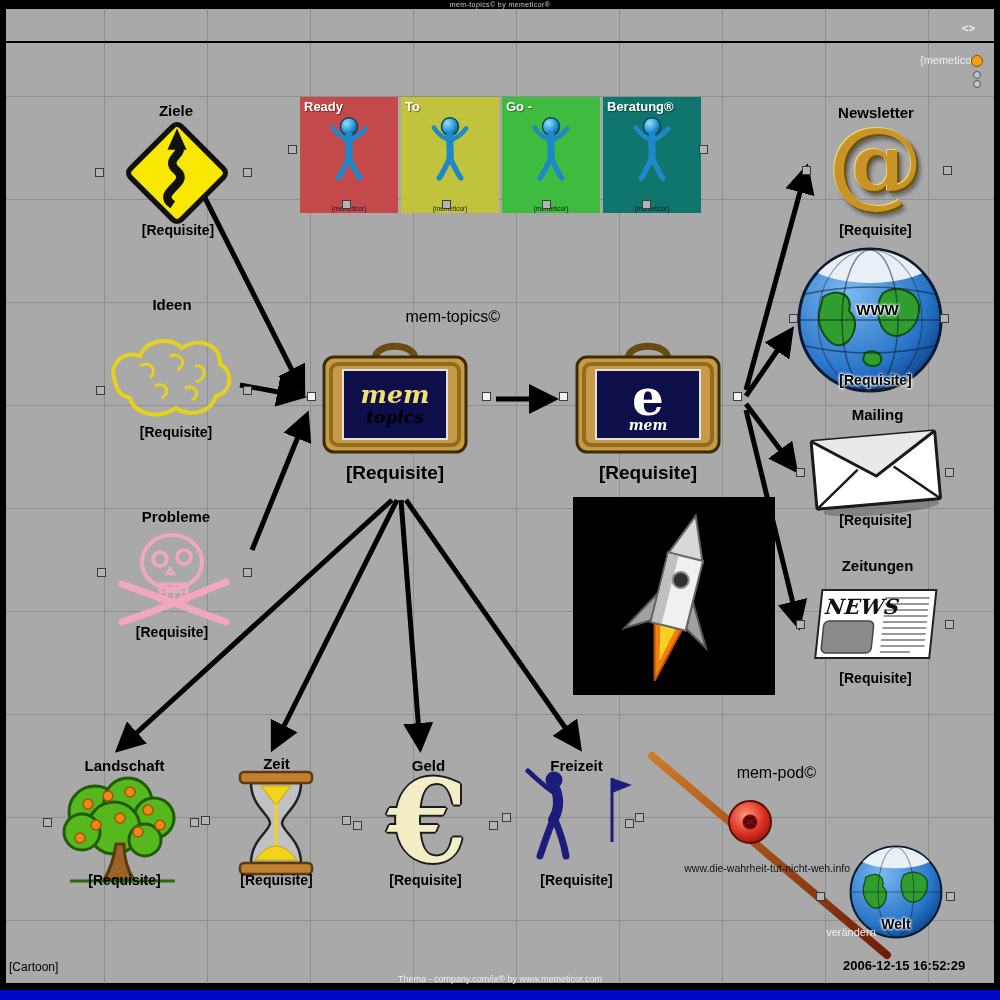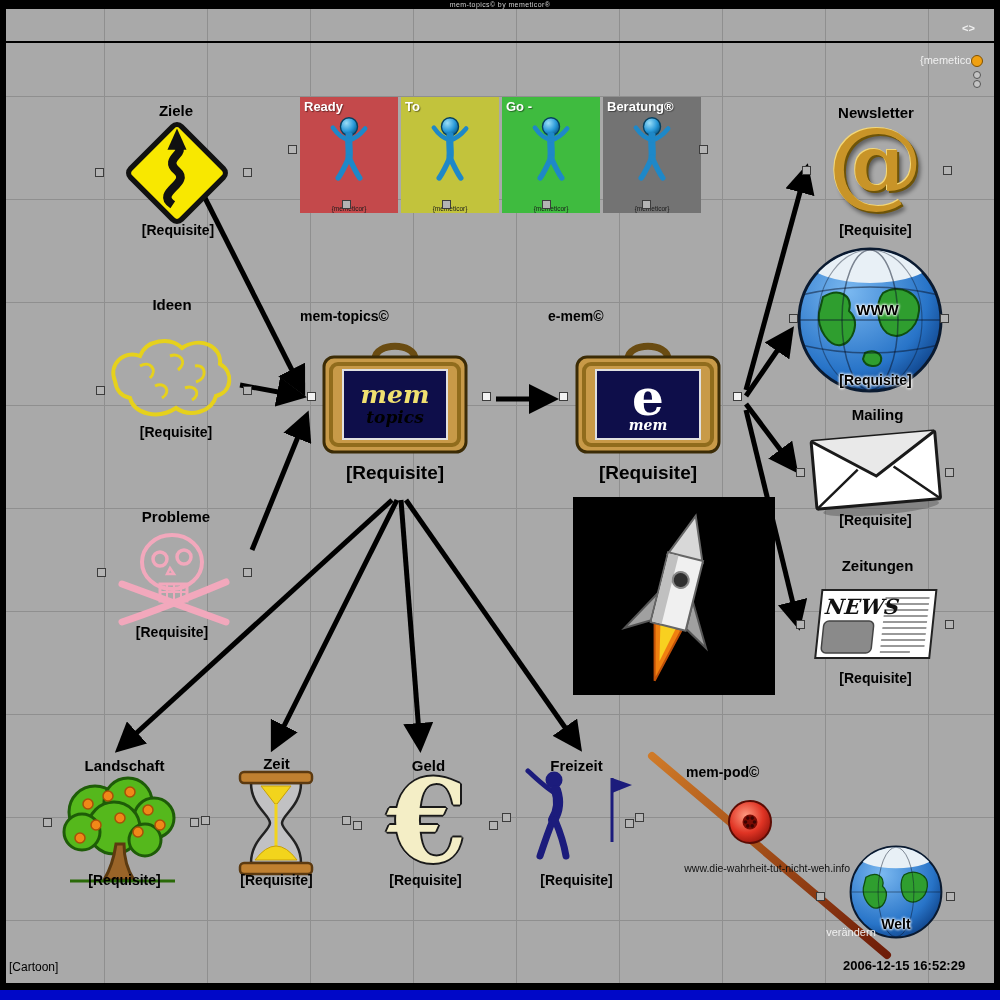--- a/index.html
+++ b/index.html
@@ -8,29 +8,29 @@
   #canvas{position:relative;width:1000px;height:1000px;background:#a9a9a9;overflow:hidden}
   #grid{position:absolute;inset:0;
     background-image:linear-gradient(to right,#8f8f8f 1px,transparent 1px),
                      linear-gradient(to bottom,#8f8f8f 1px,transparent 1px);
     background-size:103px 103px;background-position:1px -7px}
   .abs{position:absolute}
   .frame{position:absolute;background:#000}
   #title{position:absolute;left:8px;top:11px;font-weight:bold;font-size:23px;color:#000}
   .topcaption{display:block;text-align:center;font-size:7px;line-height:9px;color:#cfcfcf;letter-spacing:.4px}
   .lbl{position:absolute;font-weight:bold;font-size:15px;color:#000;text-align:center}
-  .lblbig{position:absolute;font-weight:bold;font-size:14px;color:#000;text-align:left}
+  .lblbig{position:absolute;font-weight:normal;font-size:16px;color:#000;text-align:right}
   .req{position:absolute;font-weight:bold;font-size:14px;color:#000;text-align:center}
   .reqbig{position:absolute;font-weight:bold;font-size:19px;color:#000;text-align:center}
   .glow{text-shadow:0 0 3px #fff,0 0 3px #fff,0 0 3px #fff}
   .icon{position:absolute}
   .h{position:absolute;width:9px;height:9px;background:#b4b4b4;border:1px solid #3c3c3c}
   .hw{position:absolute;width:9px;height:9px;background:#f2f2f2;border:1px solid #3c3c3c}
   .cell{position:absolute;top:97px;width:98px;height:116px}
-  .c0{background:#c4494b}.c1{background:#c2c33c}.c2{background:#3fbb3f}.c3{background:#737373}
+  .c0{background:#c4494b}.c1{background:#c2c33c}.c2{background:#3fbb3f}.c3{background:#0f766e}
   .cell .clabel{position:absolute;top:2px;left:4px;font-weight:bold;font-size:13px;color:#fff;
     text-shadow:1px 1px 1px rgba(0,0,0,.45)}
   .cell .ccredit{position:absolute;bottom:1px;left:0;width:100%;text-align:center;font-size:6.5px;color:#1a1a1a}
   .cell svg{position:absolute;left:17px;top:18px}
   .screen{position:absolute;display:flex;flex-direction:column;align-items:center;justify-content:center;
     font-family:"DejaVu Serif",serif;font-style:italic;font-weight:bold;line-height:1.05}
   .s-mem{color:#f0e070;font-size:25px}.s-topics{color:#000000;font-size:17px}
   .s-e{color:#fff;font-size:50px;font-style:normal;line-height:44px}
   .s-emem{color:#fff;font-size:14px;margin-top:-2px}
   #rocketbox{position:absolute;left:573px;top:497px;width:202px;height:198px;background:#000}
@@ -173,21 +173,20 @@
     <rect x="4" y="20" width="142" height="95" rx="10" fill="#c89a48" stroke="#3c2c06" stroke-width="3"></rect>
     <rect x="11" y="27" width="128" height="81" rx="7" fill="none" stroke="#906c1c" stroke-width="4"></rect>
     <rect x="23" y="33" width="104" height="69" fill="#0e0e4a" stroke="#e0e0e0" stroke-width="2"></rect>
   </svg>
   <div class="screen" style="left:343px;top:370px;width:104px;height:69px">
     <span class="s-mem">mem</span>
     <span class="s-topics">topics</span>
   </div>
   <div class="reqbig" style="left:320px;top:462px;width:150px">[Requisite]</div>
 
-  <div class="lblbig" style="left:548px;top:308px;width:200px">e-mem©</div>
   <svg class="icon" style="left:573px;top:337px" width="150" height="120" viewBox="0 0 150 120">
     <path d="M55,22 C55,5 95,5 95,22" fill="none" stroke="#6a4c12" stroke-width="7"></path>
     <rect x="4" y="20" width="142" height="95" rx="10" fill="#c89a48" stroke="#3c2c06" stroke-width="3"></rect>
     <rect x="11" y="27" width="128" height="81" rx="7" fill="none" stroke="#906c1c" stroke-width="4"></rect>
     <rect x="23" y="33" width="104" height="69" fill="#0e0e4a" stroke="#e0e0e0" stroke-width="2"></rect>
   </svg>
   <div class="screen" style="left:596px;top:370px;width:104px;height:69px">
     <span class="s-e">e</span>
     <span class="s-emem">mem</span>
   </div>
@@ -390,14 +389,15 @@
   <div class="abs" style="left:0;top:990px;width:1000px;height:10px;background:#0008c8"></div>
   <div class="frame" style="left:0;top:41px;width:1000px;height:2px"></div>
 
   <div class="whitetxt" style="left:962px;top:22px;font-size:11px;font-weight:bold">&lt;&gt;</div>
   <div class="whitetxt" style="left:920px;top:54px;font-size:11px">{memeticor</div>
   <div class="dot" style="left:971px;top:55px;width:12px;height:12px;background:#f0a010;border:1px solid #805000"></div>
   <div class="dot" style="left:973px;top:71px;width:8px;height:8px;background:#c4c4c4;border:1px solid #555"></div>
   <div class="dot" style="left:973px;top:80px;width:8px;height:8px;background:#c4c4c4;border:1px solid #555"></div>
 
   <div id="footer-left">[Cartoon]</div>
+  <div id="footer-center">Thema - company.com/ix® by www.memeticor.com</div>
   <div id="timestamp">2006-12-15 16:52:29</div>
 </div>
 
 </body></html>

